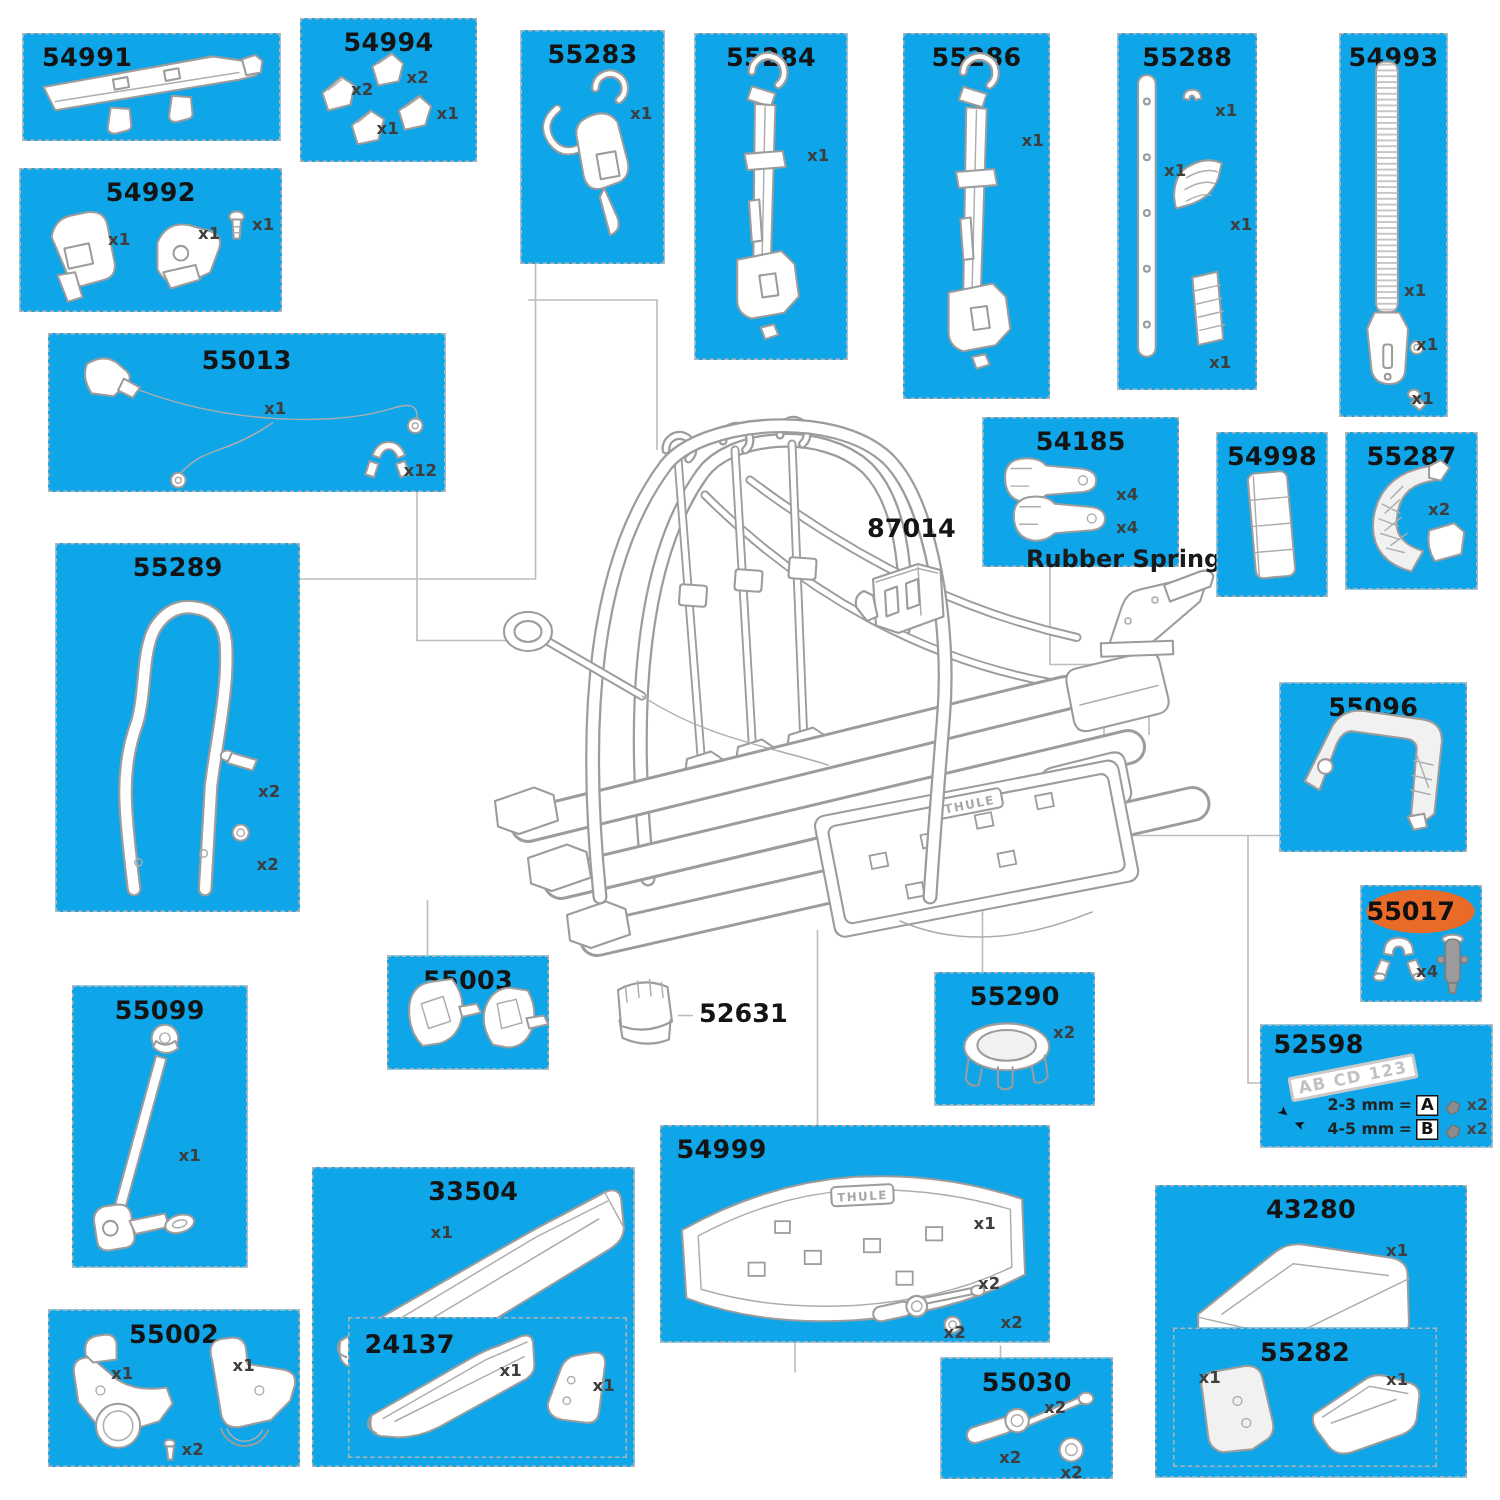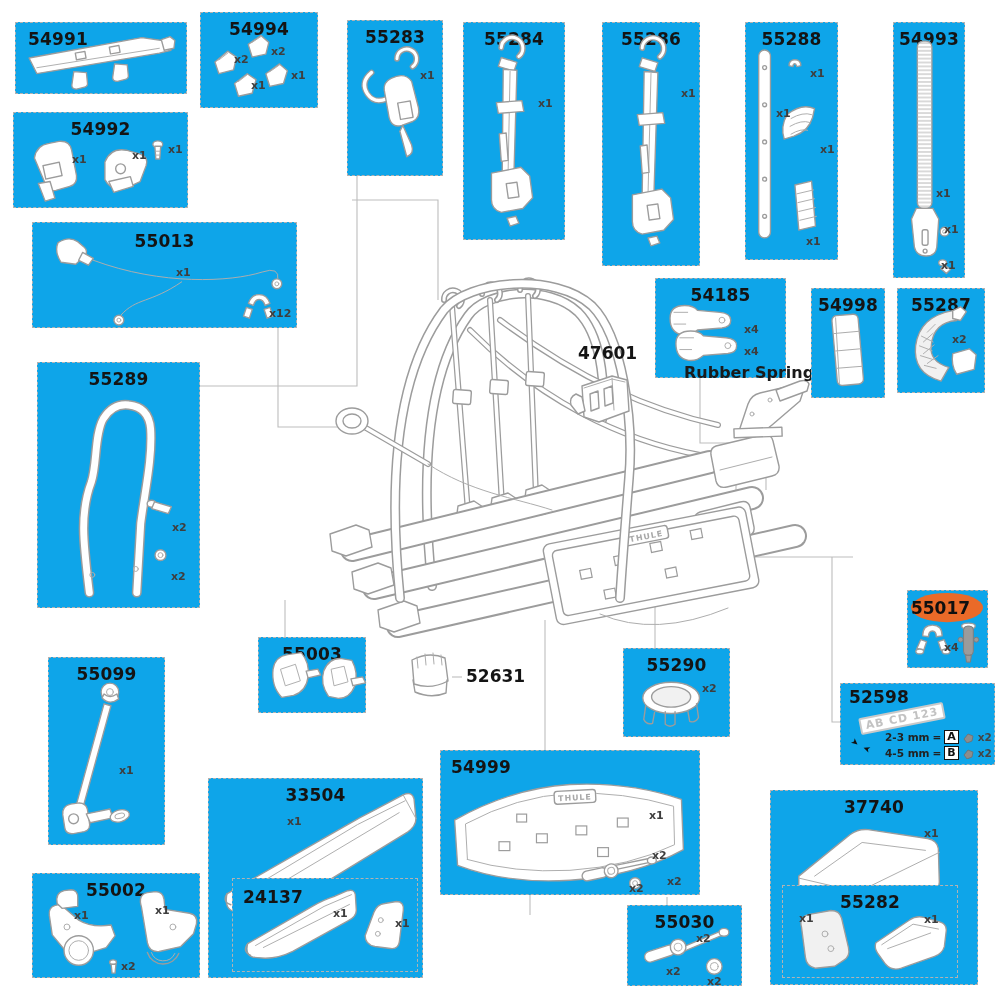--- a/index.html
+++ b/index.html
@@ -333,28 +333,37 @@
         <circle class="thin n" cx="99" cy="208" r="2.5"></circle>
       <ellipse class="o" cx="115" cy="142" rx="4.5" ry="3.5"></ellipse>
       <path class="o" d="M118,140 l17,5 -3,7 -17,-5 z"></path>
       <circle class="o" cx="124" cy="194" r="5.5"></circle>
         <circle class="thin n" cx="124" cy="194" r="2.5"></circle>
     </svg>
     <span class="qty" style="left:134px;top:158px">x2</span>
     <span class="qty" style="left:133px;top:207px">x2</span>
   </div>
 
-  <div class="freelabel" style="left:578px;top:343px">47601</div>
+  <div class="freelabel" style="left:578px;top:343px">87014</div>
   <svg class="sk" style="left:566px;top:364px;width:74px;height:66px" viewBox="0 0 74 66">
     <path class="o" d="M16,22 l30,-10 15,4 2,31 -30,11 -15,-5 z"></path>
     <path class="thin" d="M18,24 l28,-9 13,3 M46,14 l2,32"></path>
     <path class="o n" d="M24,30 l8,-3 1,17 -8,3 z M38,25 l8,-3 1,17 -8,3 z"></path>
     <path class="o" d="M10,30 q-7,3 -5,11 l7,9 7,-3 -3,-14 z"></path>
   </svg>
 
+  <div class="pbox" style="left:853px;top:455px;width:125px;height:113px">
+    <div class="num">55096</div>
+    <svg class="sk" viewBox="0 0 125 113">
+      <path class="g" d="M16,66 L34,30 Q40,18 54,18 L96,24 Q110,26 109,40 L104,88 Q96,96 88,92 L92,44 Q92,38 84,37 L48,32 Q42,32 38,40 L26,72 Z"></path>
+      <circle class="o" cx="30" cy="56" r="5"></circle>
+      <path class="thin" d="M90,52 l13,3 M89,62 l13,3 M88,72 l13,3 M92,48 l8,22"></path>
+      <path class="o" d="M86,90 l4,9 9,-2 -2,-9 z"></path>
+    </svg>
+  </div>
 
   <div class="pbox" style="left:907px;top:590px;width:81px;height:78px">
     <svg class="sk" viewBox="0 0 81 78">
       <ellipse cx="40" cy="17" rx="37" ry="15" style="fill:#ea6a28"></ellipse>
       <path class="o" d="M15,46 q0,-11 10,-11 q10,0 10,11 l-6,1 q0,-6 -4,-6 q-4,0 -4,6 z"></path>
       <path class="o" d="M13,50 l-4,9 7,2 3,-9 z M37,50 l4,9 -7,2 -3,-9 z"></path>
       <ellipse class="o" cx="12" cy="62" rx="4" ry="2.5"></ellipse>
         <ellipse class="o" cx="39" cy="62" rx="4" ry="2.5"></ellipse>
       <ellipse class="o" cx="62" cy="36" rx="7" ry="3"></ellipse>
       <rect class="d" x="57" y="36" width="10" height="30" rx="4"></rect>
@@ -528,21 +537,21 @@
       </g>
       <circle class="o" cx="88" cy="62" r="8"></circle>
         <circle class="thin n" cx="88" cy="62" r="4"></circle>
     </svg>
     <span class="qty" style="left:68px;top:26px">x2</span>
     <span class="qty" style="left:38px;top:59px">x2</span>
     <span class="qty" style="left:79px;top:69px">x2</span>
   </div>
 
   <div class="pbox" style="left:770px;top:790px;width:208px;height:195px">
-    <div class="num">37740</div>
+    <div class="num">43280</div>
     <svg class="sk" viewBox="0 0 208 195">
       <path class="o" d="M28,86 L80,44 Q88,38 98,39 L158,48 Q168,50 169,58 L170,92 Q170,100 162,106 L106,144 Q96,150 86,148 L38,134 Q28,131 28,120 Z"></path>
       <path class="thin" d="M28,88 L88,102 L170,62 M88,102 L88,146 M44,86 L92,52 L156,60"></path>
     </svg>
     <span class="qty" style="left:153px;top:36px">x1</span>
   </div>
 
   <div class="pbox" style="left:782px;top:885px;width:176px;height:93px">
     <div class="num">55282</div>
     <svg class="sk" viewBox="0 0 176 93">

